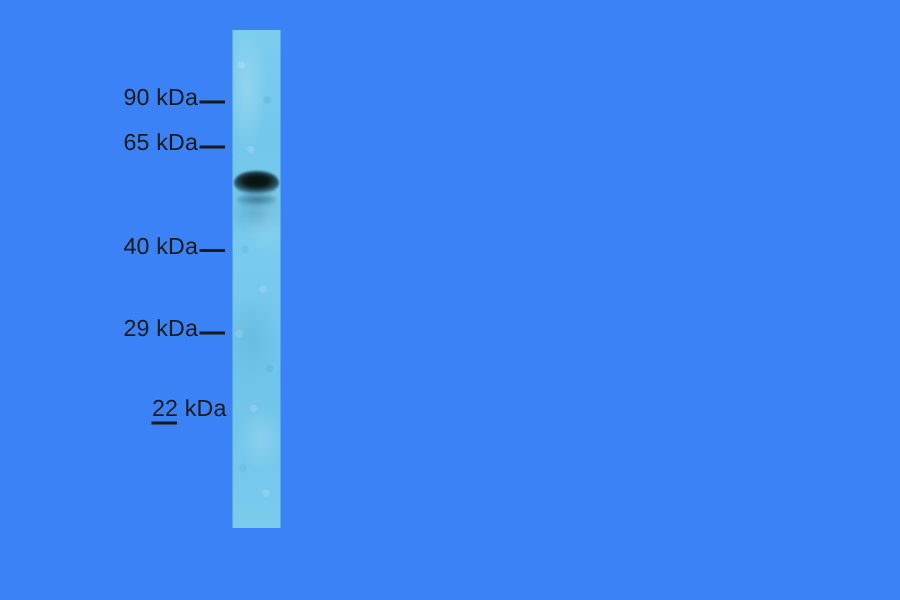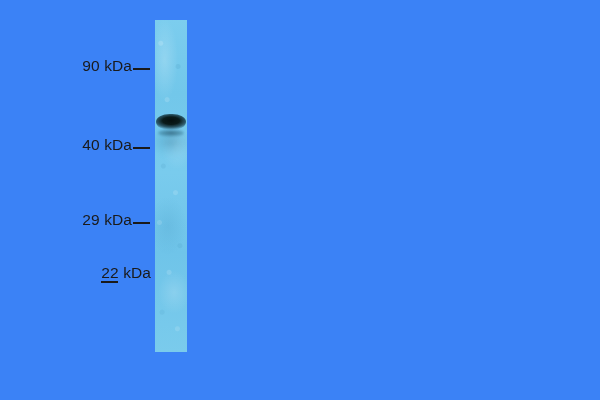--- a/index.html
+++ b/index.html
@@ -138,21 +138,25 @@
 </head>
 <body>
 
 <div id="figure">
 
   <div id="marker-ladder">
     <div class="marker-row" style="top:57px;">
       <span class="marker-label">90 kDa</span>
         <span class="marker-tick"></span>
     </div>
-    <div class="marker-row" style="top:136px;">
+    <div class="marker-row" style="top:87px;">
+      <span class="marker-label">65 kDa</span>
+        <span class="marker-tick"></span>
+    </div>
+    <div class="marker-row" style="top:156px;">
       <span class="marker-label">40 kDa</span>
         <span class="marker-tick"></span>
     </div>
     <div class="marker-row" style="top:211px;">
       <span class="marker-label">29 kDa</span>
         <span class="marker-tick"></span>
     </div>
     <div class="marker-row" style="top:264px;flex-direction:column;">
       <span class="marker-label">22 kDa</span>
         <span class="marker-tick"></span>

